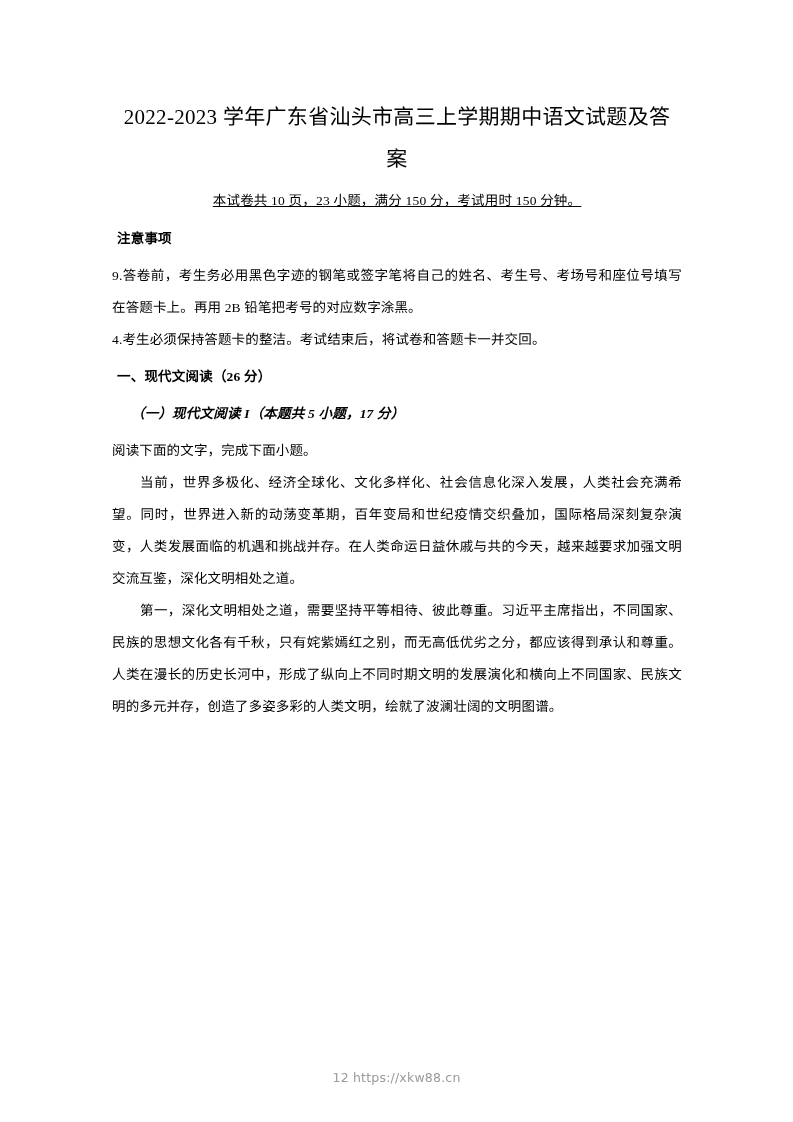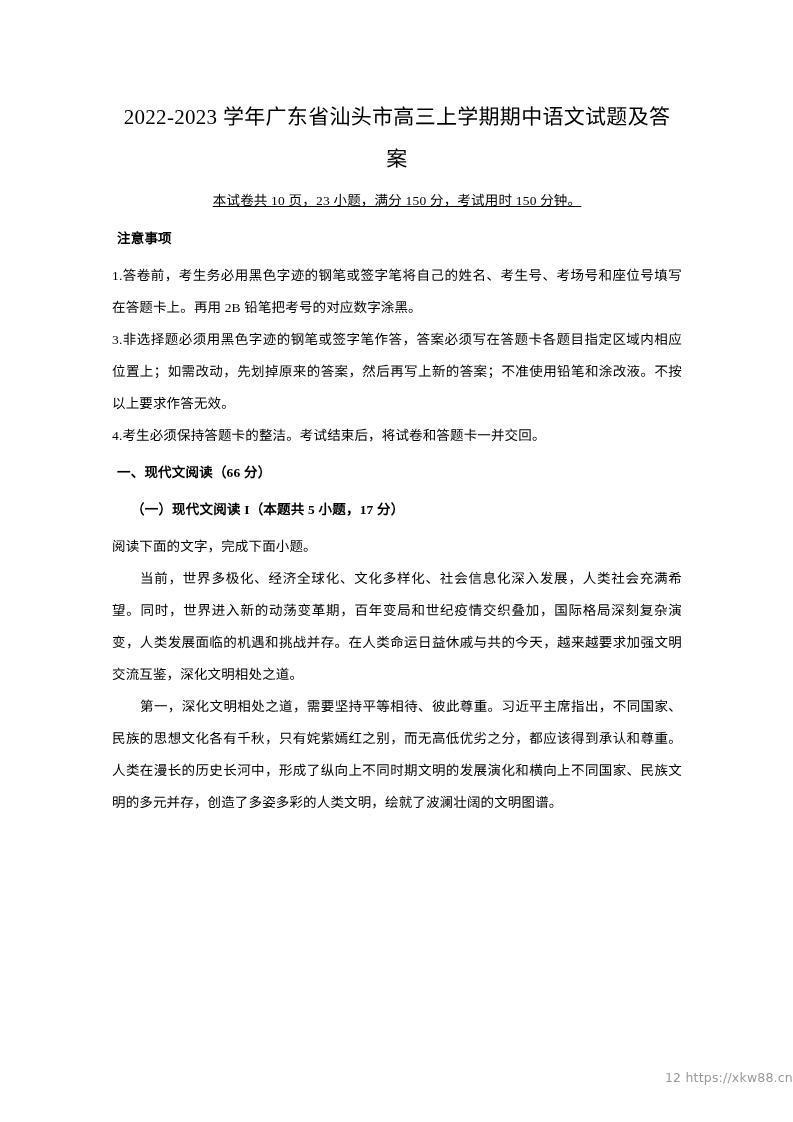--- a/index.html
+++ b/index.html
@@ -76,55 +76,55 @@
     letter-spacing: 0.15px;
     word-break: break-all;
   }
 
   .para-indent {
     text-indent: 28px;
   }
 
   .para-indent-small {
     text-indent: 14px;
+    font-style: italic;
   }
 
   
   .footer {
     position: absolute;
     left: 0;
     top: 1070px;
     width: 793px;
-    text-align: right;
+    text-align: center;
     font-family: "DejaVu Sans", "Liberation Sans", sans-serif;
     font-size: 12.5px;
     color: #9a9a9a;
     letter-spacing: 0.2px;
   }
 </style>
 </head>
 <body>
 
 <div class="page">
   <div class="content">
 
     <h1 class="doc-title">2022-2023 学年广东省汕头市高三上学期期中语文试题及答案</h1>
 
     <p class="subtitle">本试卷共 10 页，23 小题，满分 150 分，考试用时 150 分钟。</p>
 
     <p class="heading">注意事项</p>
 
-    <p class="para">1.答卷前，考生务必用黑色字迹的钢笔或签字笔将自己的姓名、考生号、考场号和座位号填写在答题卡上。再用 2B 铅笔把考号的对应数字涂黑。</p>
+    <p class="para">9.答卷前，考生务必用黑色字迹的钢笔或签字笔将自己的姓名、考生号、考场号和座位号填写在答题卡上。再用 2B 铅笔把考号的对应数字涂黑。</p>
 
 
-    <p class="para">3.非选择题必须用黑色字迹的钢笔或签字笔作答，答案必须写在答题卡各题目指定区域内相应位置上；如需改动，先划掉原来的答案，然后再写上新的答案；不准使用铅笔和涂改液。不按以上要求作答无效。</p>
 
     <p class="para">4.考生必须保持答题卡的整洁。考试结束后，将试卷和答题卡一并交回。</p>
 
-    <p class="heading">一、现代文阅读（66 分）</p>
+    <p class="heading">一、现代文阅读（26 分）</p>
 
     <p class="heading para-indent-small">（一）现代文阅读 I（本题共 5 小题，17 分）</p>
 
     <p class="para">阅读下面的文字，完成下面小题。</p>
 
 
     <p class="para para-indent">当前，世界多极化、经济全球化、文化多样化、社会信息化深入发展，人类社会充满希望。同时，世界进入新的动荡变革期，百年变局和世纪疫情交织叠加，国际格局深刻复杂演变，人类发展面临的机遇和挑战并存。在人类命运日益休戚与共的今天，越来越要求加强文明交流互鉴，深化文明相处之道。</p>
 
     <p class="para para-indent">第一，深化文明相处之道，需要坚持平等相待、彼此尊重。习近平主席指出，不同国家、民族的思想文化各有千秋，只有姹紫嫣红之别，而无高低优劣之分，都应该得到承认和尊重。人类在漫长的历史长河中，形成了纵向上不同时期文明的发展演化和横向上不同国家、民族文明的多元并存，创造了多姿多彩的人类文明，绘就了波澜壮阔的文明图谱。</p>
 

